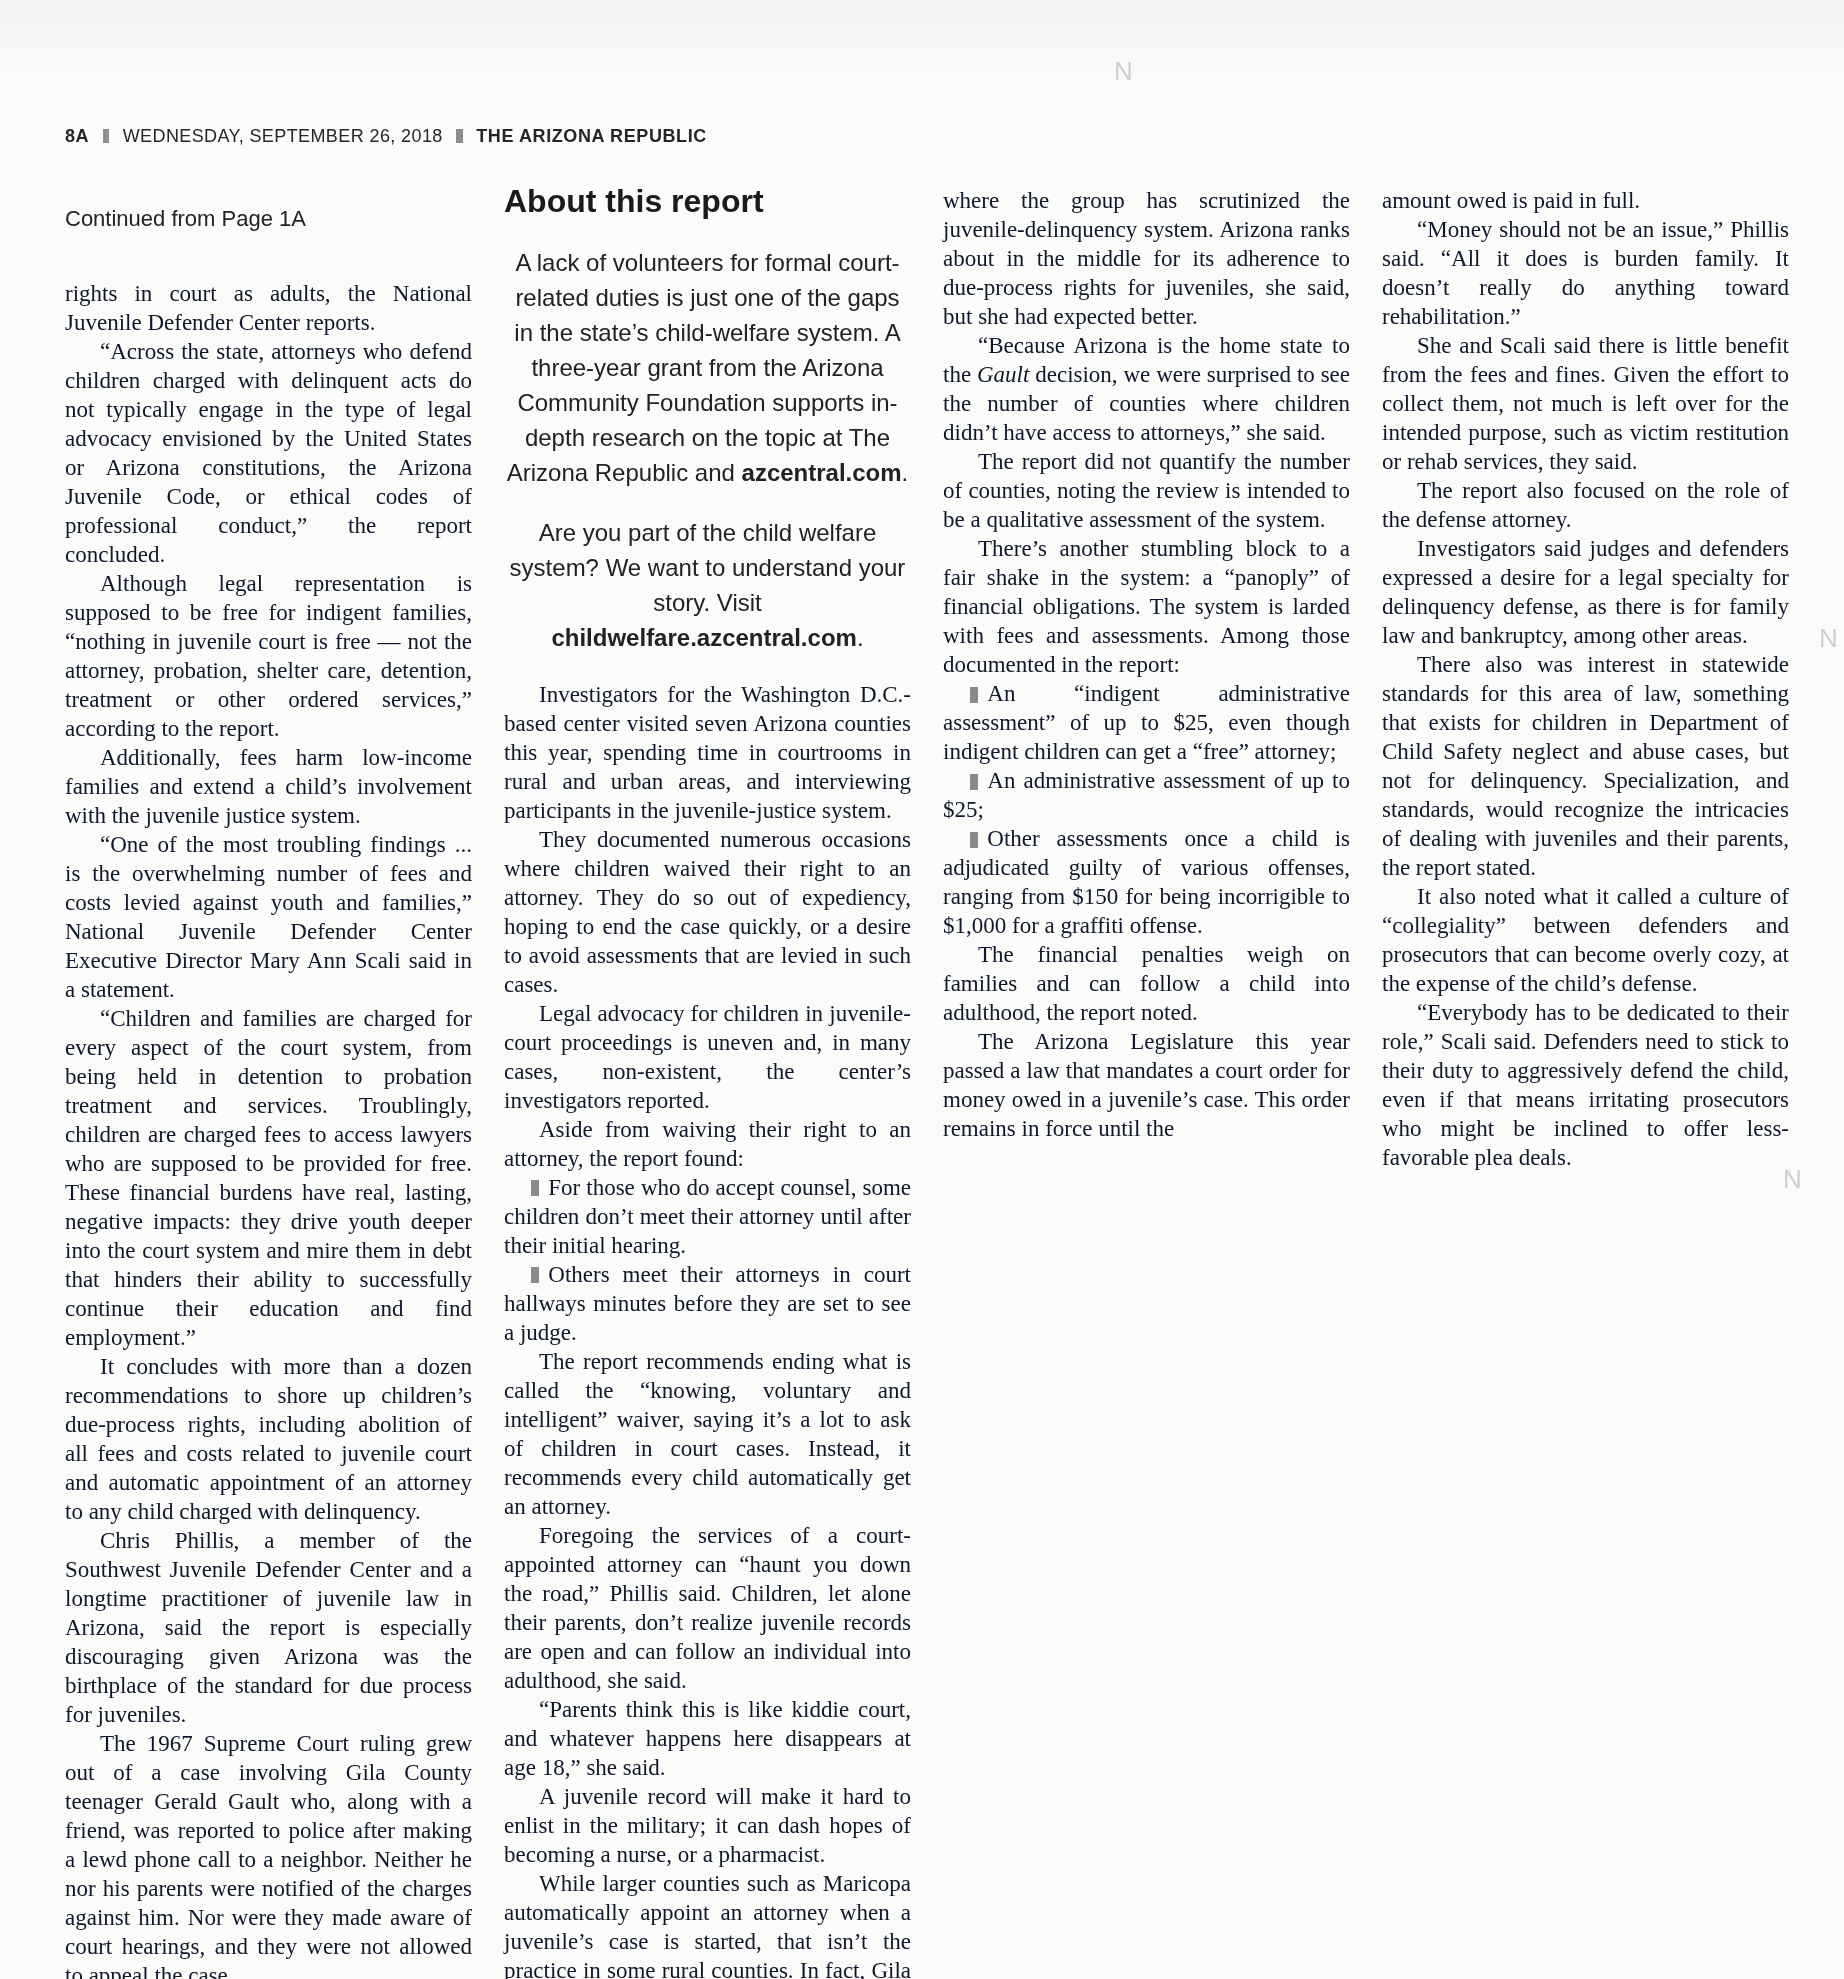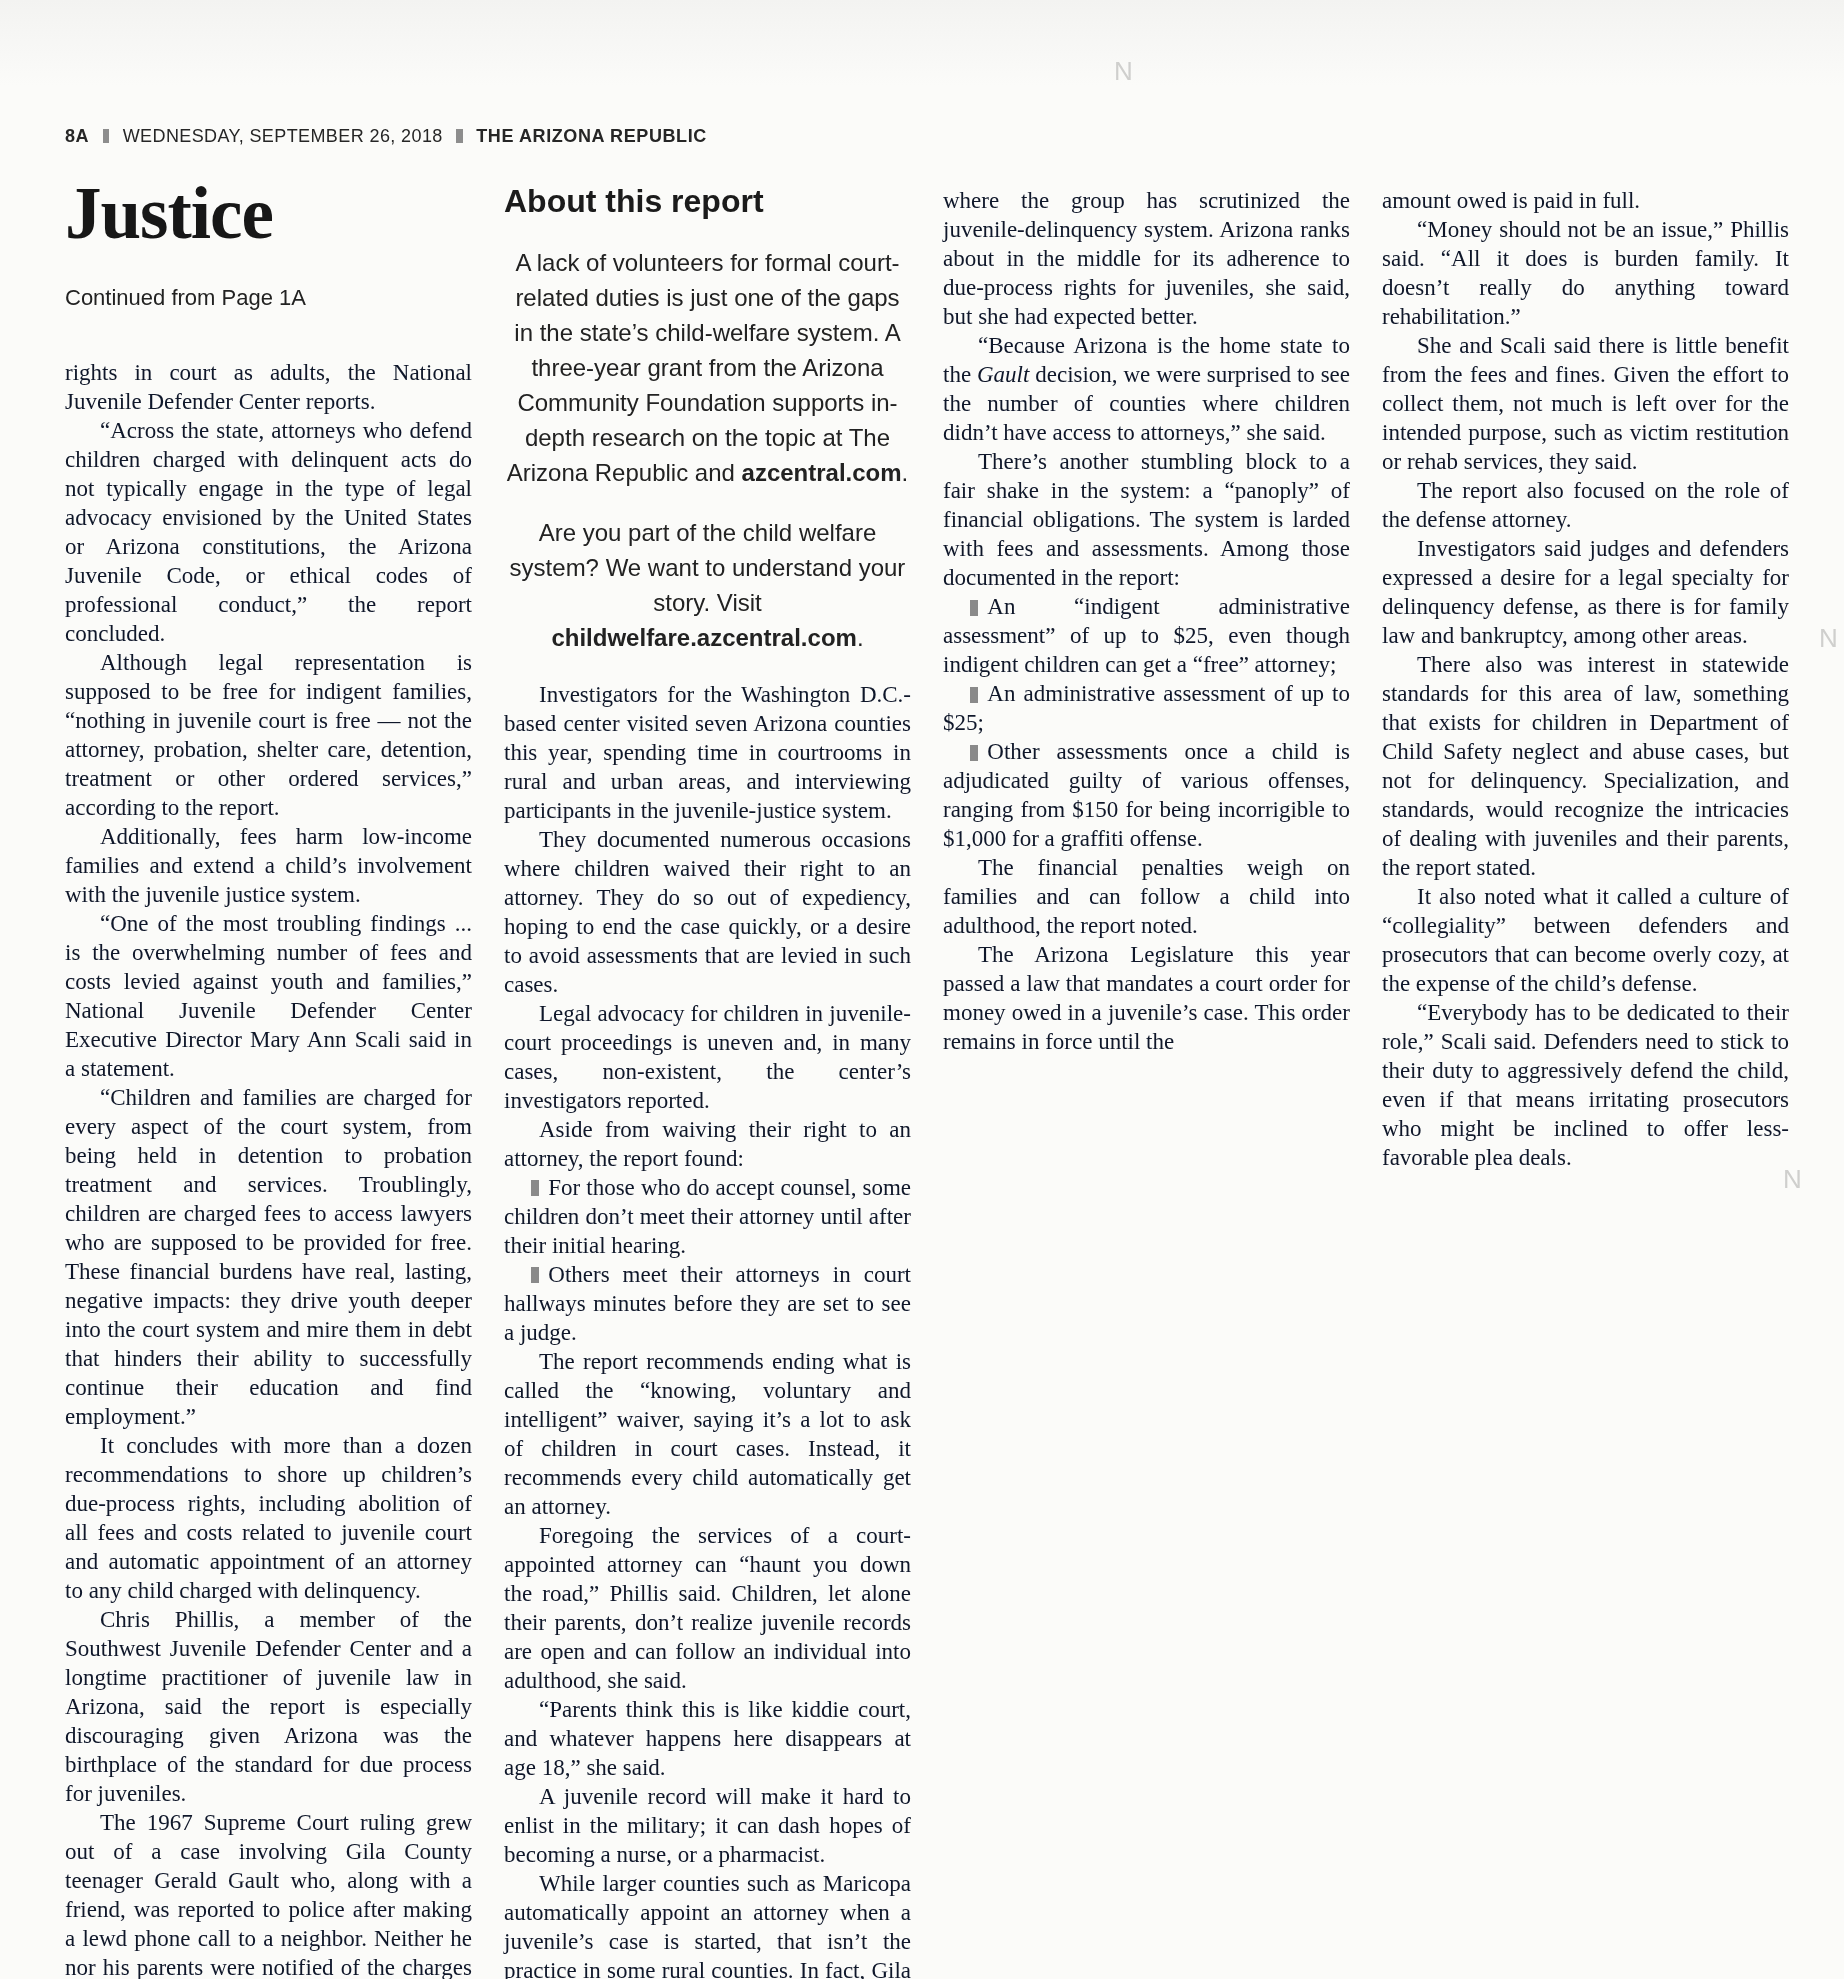--- a/index.html
+++ b/index.html
@@ -75,21 +75,20 @@
 
 <div class="page">
 
   <header class="masthead">
     <span class="bold">8A</span><span class="sep"></span><span>WEDNESDAY, SEPTEMBER 26, 2018</span><span class="sep"></span><span class="bold">THE ARIZONA REPUBLIC</span>
   </header>
 
   <main class="cols">
 
     <section class="col">
-      <h1 class="headline">Justice</h1>
       <div class="continued">Continued from Page 1A</div>
       <div class="body-text">
           <p class="noindent "><span>rights in court as adults, the National Juvenile Defender Center reports.</span></p>
           <p class=""><span>“Across the state, attorneys who defend children charged with delinquent acts do not typically engage in the type of legal advocacy envisioned by the United States or Arizona constitutions, the Arizona Juvenile Code, or ethical codes of professional conduct,” the report concluded.</span></p>
           <p class=""><span>Although legal representation is supposed to be free for indigent families, “nothing in juvenile court is free — not the attorney, probation, shelter care, detention, treatment or other ordered services,” according to the report.</span></p>
           <p class=""><span>Additionally, fees harm low-income families and extend a child’s involvement with the juvenile justice system.</span></p>
           <p class=""><span>“One of the most troubling findings ... is the overwhelming number of fees and costs levied against youth and families,” National Juvenile Defender Center Executive Director Mary Ann Scali said in a statement.</span></p>
           <p class=""><span>“Children and families are charged for every aspect of the court system, from being held in detention to probation treatment and services. Troublingly, children are charged fees to access lawyers who are supposed to be provided for free. These financial burdens have real, lasting, negative impacts: they drive youth deeper into the court system and mire them in debt that hinders their ability to successfully continue their education and find employment.”</span></p>
           <p class=""><span>It concludes with more than a dozen recommendations to shore up children’s due-process rights, including abolition of all fees and costs related to juvenile court and automatic appointment of an attorney to any child charged with delinquency.</span></p>
           <p class=""><span>Chris Phillis, a member of the Southwest Juvenile Defender Center and a longtime practitioner of juvenile law in Arizona, said the report is especially discouraging given Arizona was the birthplace of the standard for due process for juveniles.</span></p>
@@ -117,20 +116,21 @@
           <p class=""><span>“Parents think this is like kiddie court, and whatever happens here disappears at age 18,” she said.</span></p>
           <p class=""><span>A juvenile record will make it hard to enlist in the military; it can dash hopes of becoming a nurse, or a pharmacist.</span></p>
           <p class=""><span>While larger counties such as Maricopa automatically appoint an attorney when a juvenile’s case is started, that isn’t the practice in some rural counties. In fact, Gila County, birthplace of the Gault decision, doesn’t have a public defender for such cases, Phillis said.</span></p>
         </div>
     </section>
 
     <section class="col pad-top">
       <div class="body-text">
           <p class="noindent "><span>where the group has scrutinized the juvenile-delinquency system. Arizona ranks about in the middle for its adherence to due-process rights for juveniles, she said, but she had expected better.</span></p>
           <p class=""><span>“Because Arizona is the home state to the </span><em>Gault</em><span> decision, we were surprised to see the number of counties where children didn’t have access to attorneys,” she said.</span></p>
+          <p class=""><span>The report did not quantify the number of counties, noting the review is intended to be a qualitative assessment of the system.</span></p>
           <p class=""><span>There’s another stumbling block to a fair shake in the system: a “panoply” of financial obligations. The system is larded with fees and assessments. Among those documented in the report:</span></p>
           <p class="bullet"><span class="bullet-glyph"></span><span>An “indigent administrative assessment” of up to $25, even though indigent children can get a “free” attorney;</span></p>
           <p class="bullet"><span class="bullet-glyph"></span><span>An administrative assessment of up to $25;</span></p>
           <p class="bullet"><span class="bullet-glyph"></span><span>Other assessments once a child is adjudicated guilty of various offenses, ranging from $150 for being incorrigible to $1,000 for a graffiti offense.</span></p>
           <p class=""><span>The financial penalties weigh on families and can follow a child into adulthood, the report noted.</span></p>
           <p class=""><span>The Arizona Legislature this year passed a law that mandates a court order for money owed in a juvenile’s case. This order remains in force until the</span></p>
         </div>
     </section>
 
     <section class="col pad-top">

